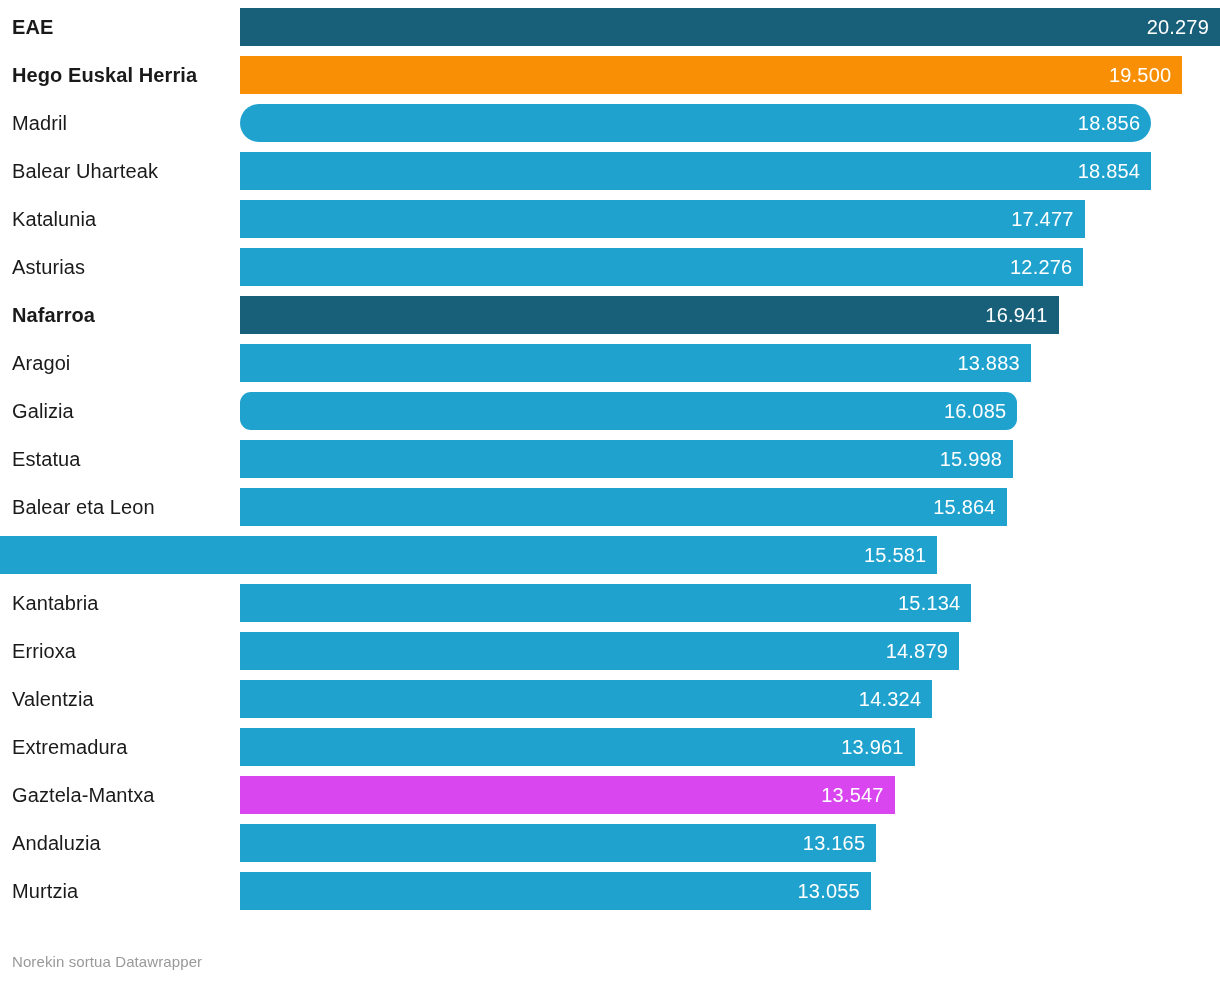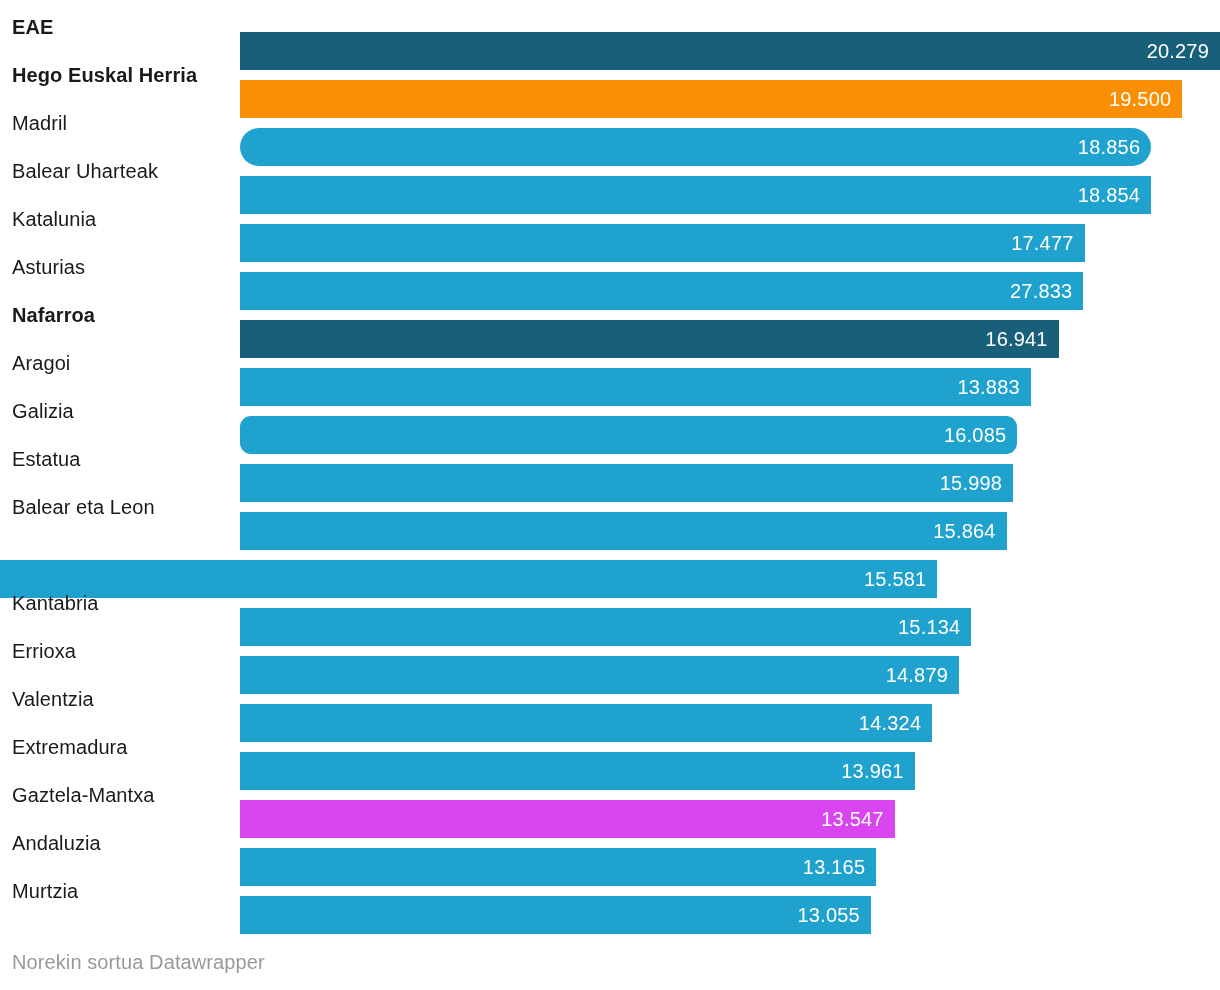--- a/index.html
+++ b/index.html
@@ -63,39 +63,38 @@
     position: absolute;
     left: 0;
     top: 0;
     height: 38px;
     box-sizing: border-box;
     display: flex;
     align-items: center;
     justify-content: flex-end;
     padding-right: 11px;
     background: #1fa2ce;
-    margin-top: 24px;
   }
   .bar.highlight-dark { background: #18607a; }
   .bar.highlight-orange { background: #f98f05; }
 
   .bar-value {
     color: #ffffff;
     font-size: 20px;
     line-height: 24px;
     font-weight: 400;
     white-space: nowrap;
     letter-spacing: 0.2px;
   }
 
   #chart-footer {
     position: absolute;
     left: 12px;
     bottom: 18px;
-    font-size: 20px;
+    font-size: 15px;
     line-height: 20px;
     color: #999999;
     letter-spacing: 0.1px;
     white-space: nowrap;
   }
 </style>
 </head>
 <body>
 
 <div id="chart-root">
@@ -138,21 +137,21 @@
         <div class="bar-track">
           <div class="bar" style="width: 86.1828%; background: rgb(31, 162, 206);">
             <span class="bar-value">17.477</span>
           </div>
         </div>
       </div>
       <div class="bar-row">
         <div class="row-label">Asturias</div>
         <div class="bar-track">
           <div class="bar" style="width: 86.0644%; background: rgb(31, 162, 206);">
-            <span class="bar-value">27.833</span>
+            <span class="bar-value">12.276</span>
           </div>
         </div>
       </div>
       <div class="bar-row">
         <div class="row-label bold">Nafarroa</div>
         <div class="bar-track">
           <div class="bar highlight-dark" style="width: 83.5396%; background: rgb(24, 96, 122);">
             <span class="bar-value">16.941</span>
           </div>
         </div>

